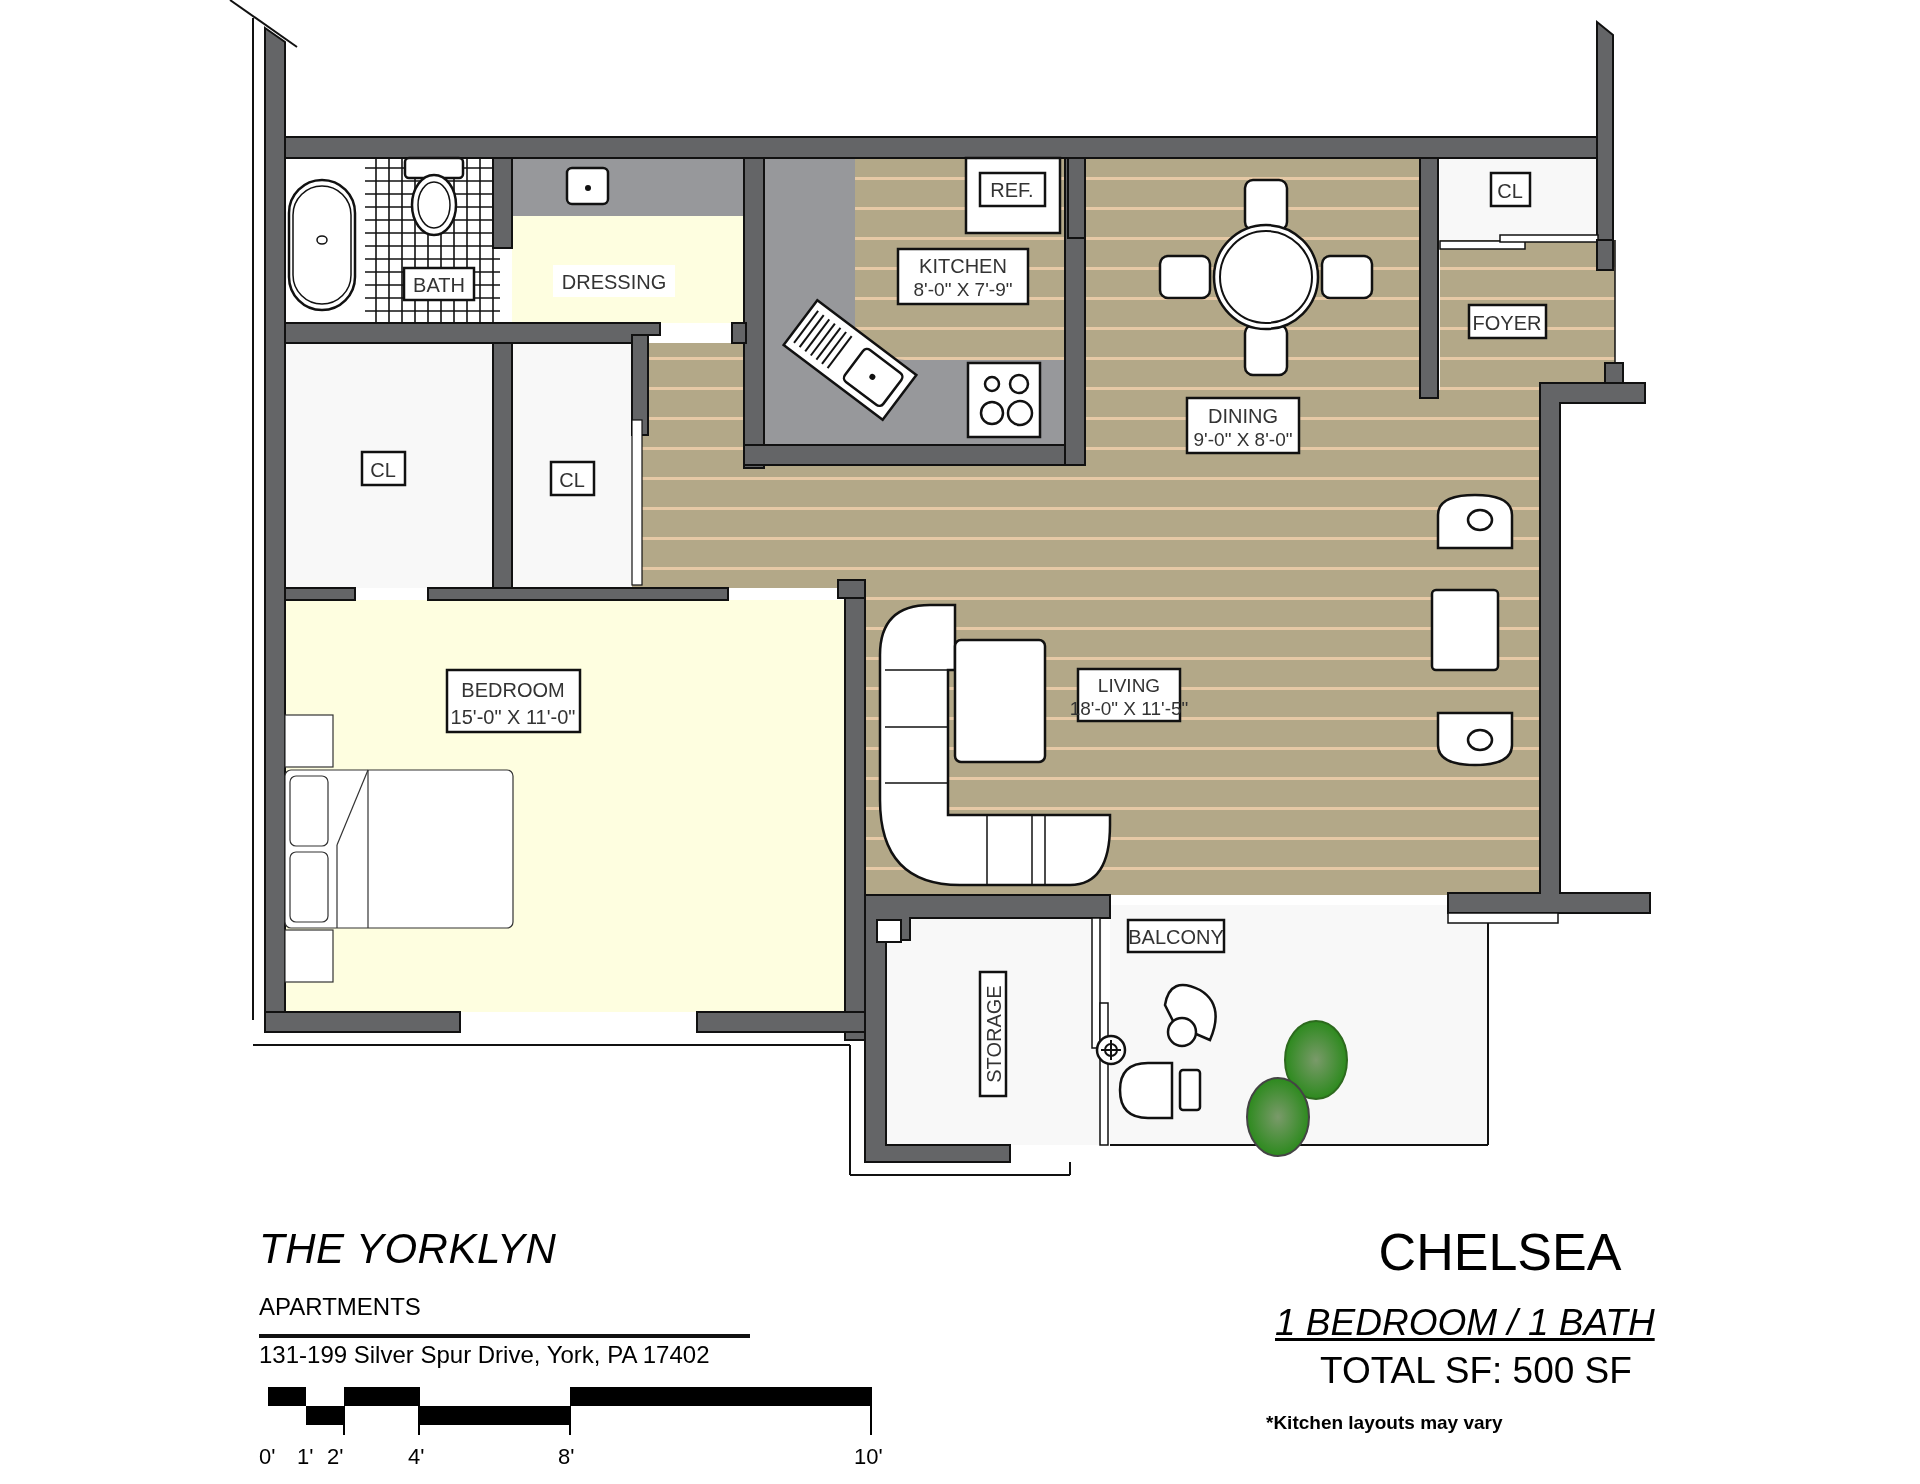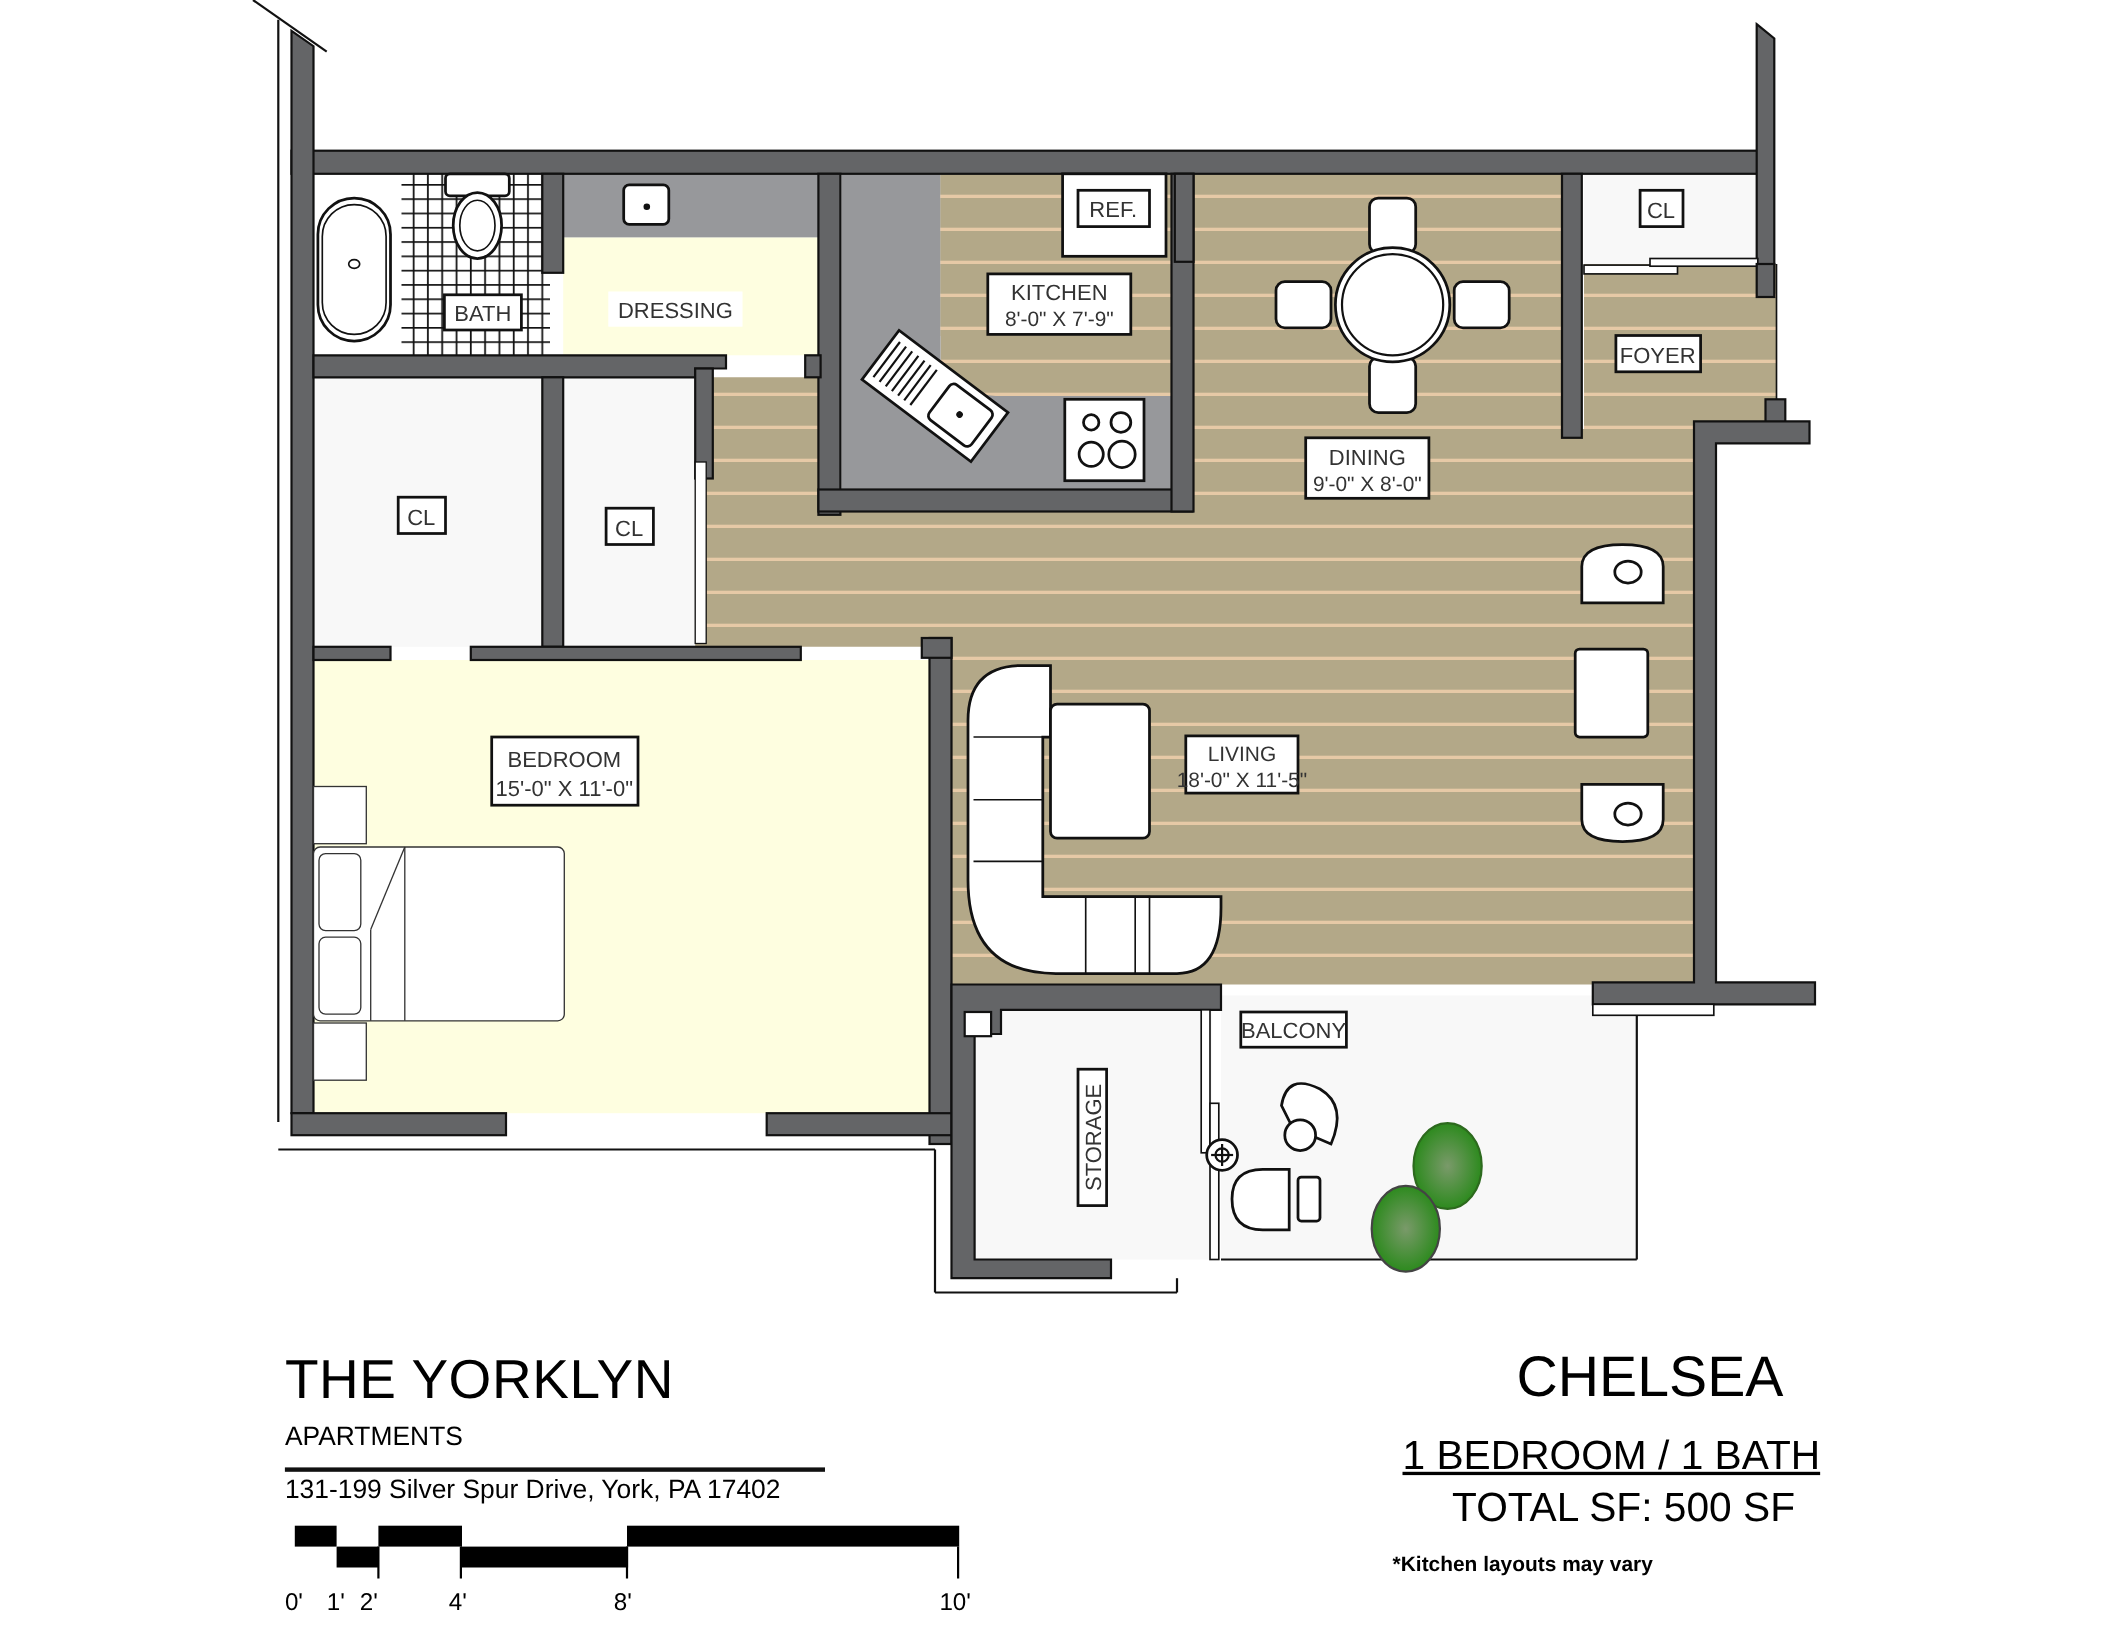--- a/index.html
+++ b/index.html
@@ -7,27 +7,27 @@
          font-family:"Liberation Sans", sans-serif; color:#000; }
   svg#plan { position:absolute; left:0; top:0; }
   .wall { fill:#646567; stroke:#111; stroke-width:2; }
   .room-label-box { fill:#fff; stroke:#111; stroke-width:2.5; }
   .room-label { font-family:"Liberation Sans", sans-serif; font-size:20px; fill:#333; text-anchor:middle; }
   .room-label.small { font-size:19px; }
   .furn { fill:#fff; stroke:#111; stroke-width:2.5; }
   .furn-thin { fill:#fff; stroke:#333; stroke-width:1.2; }
   .counter { fill:#97989b; }
   .footer { position:absolute; }
-  #brand-title { left:259px; top:1225px; font-size:50px; letter-spacing:0.5px; }
+  #brand-title { left:259px; top:1225px; font-size:42px; letter-spacing:0.5px;font-style:italic; }
   #brand-sub { left:259px; top:1293px; font-size:24px; }
   #brand-rule { left:259px; top:1334px; width:491px; height:4px; background:#111; }
   #brand-addr { left:259px; top:1341px; font-size:24px;text-align:right; }
   .scale-label { position:absolute; top:1444px; font-size:22px; }
   #unit-name { left:1340px; top:1222px; width:320px; text-align:center; font-size:52px; }
-  #unit-type { left:1275px; top:1302px; font-size:37px; text-decoration:underline; text-underline-offset:3px; }
+  #unit-type { left:1275px; top:1302px; font-size:37px; text-decoration:underline; text-underline-offset:3px;font-style:italic; }
   #unit-sf { left:1320px; top:1350px; font-size:37px; }
   #unit-note { left:1266px; top:1412px; font-size:19px;font-weight:bold; }
 </style>
 </head>
 <body>
 
 <svg id="plan" width="1920" height="1484" viewBox="0 0 1920 1484" xmlns="http://www.w3.org/2000/svg">
   <defs>
     <pattern id="wood" patternUnits="userSpaceOnUse" width="40" height="30">
       <rect width="40" height="30" fill="#b3a888"></rect>

